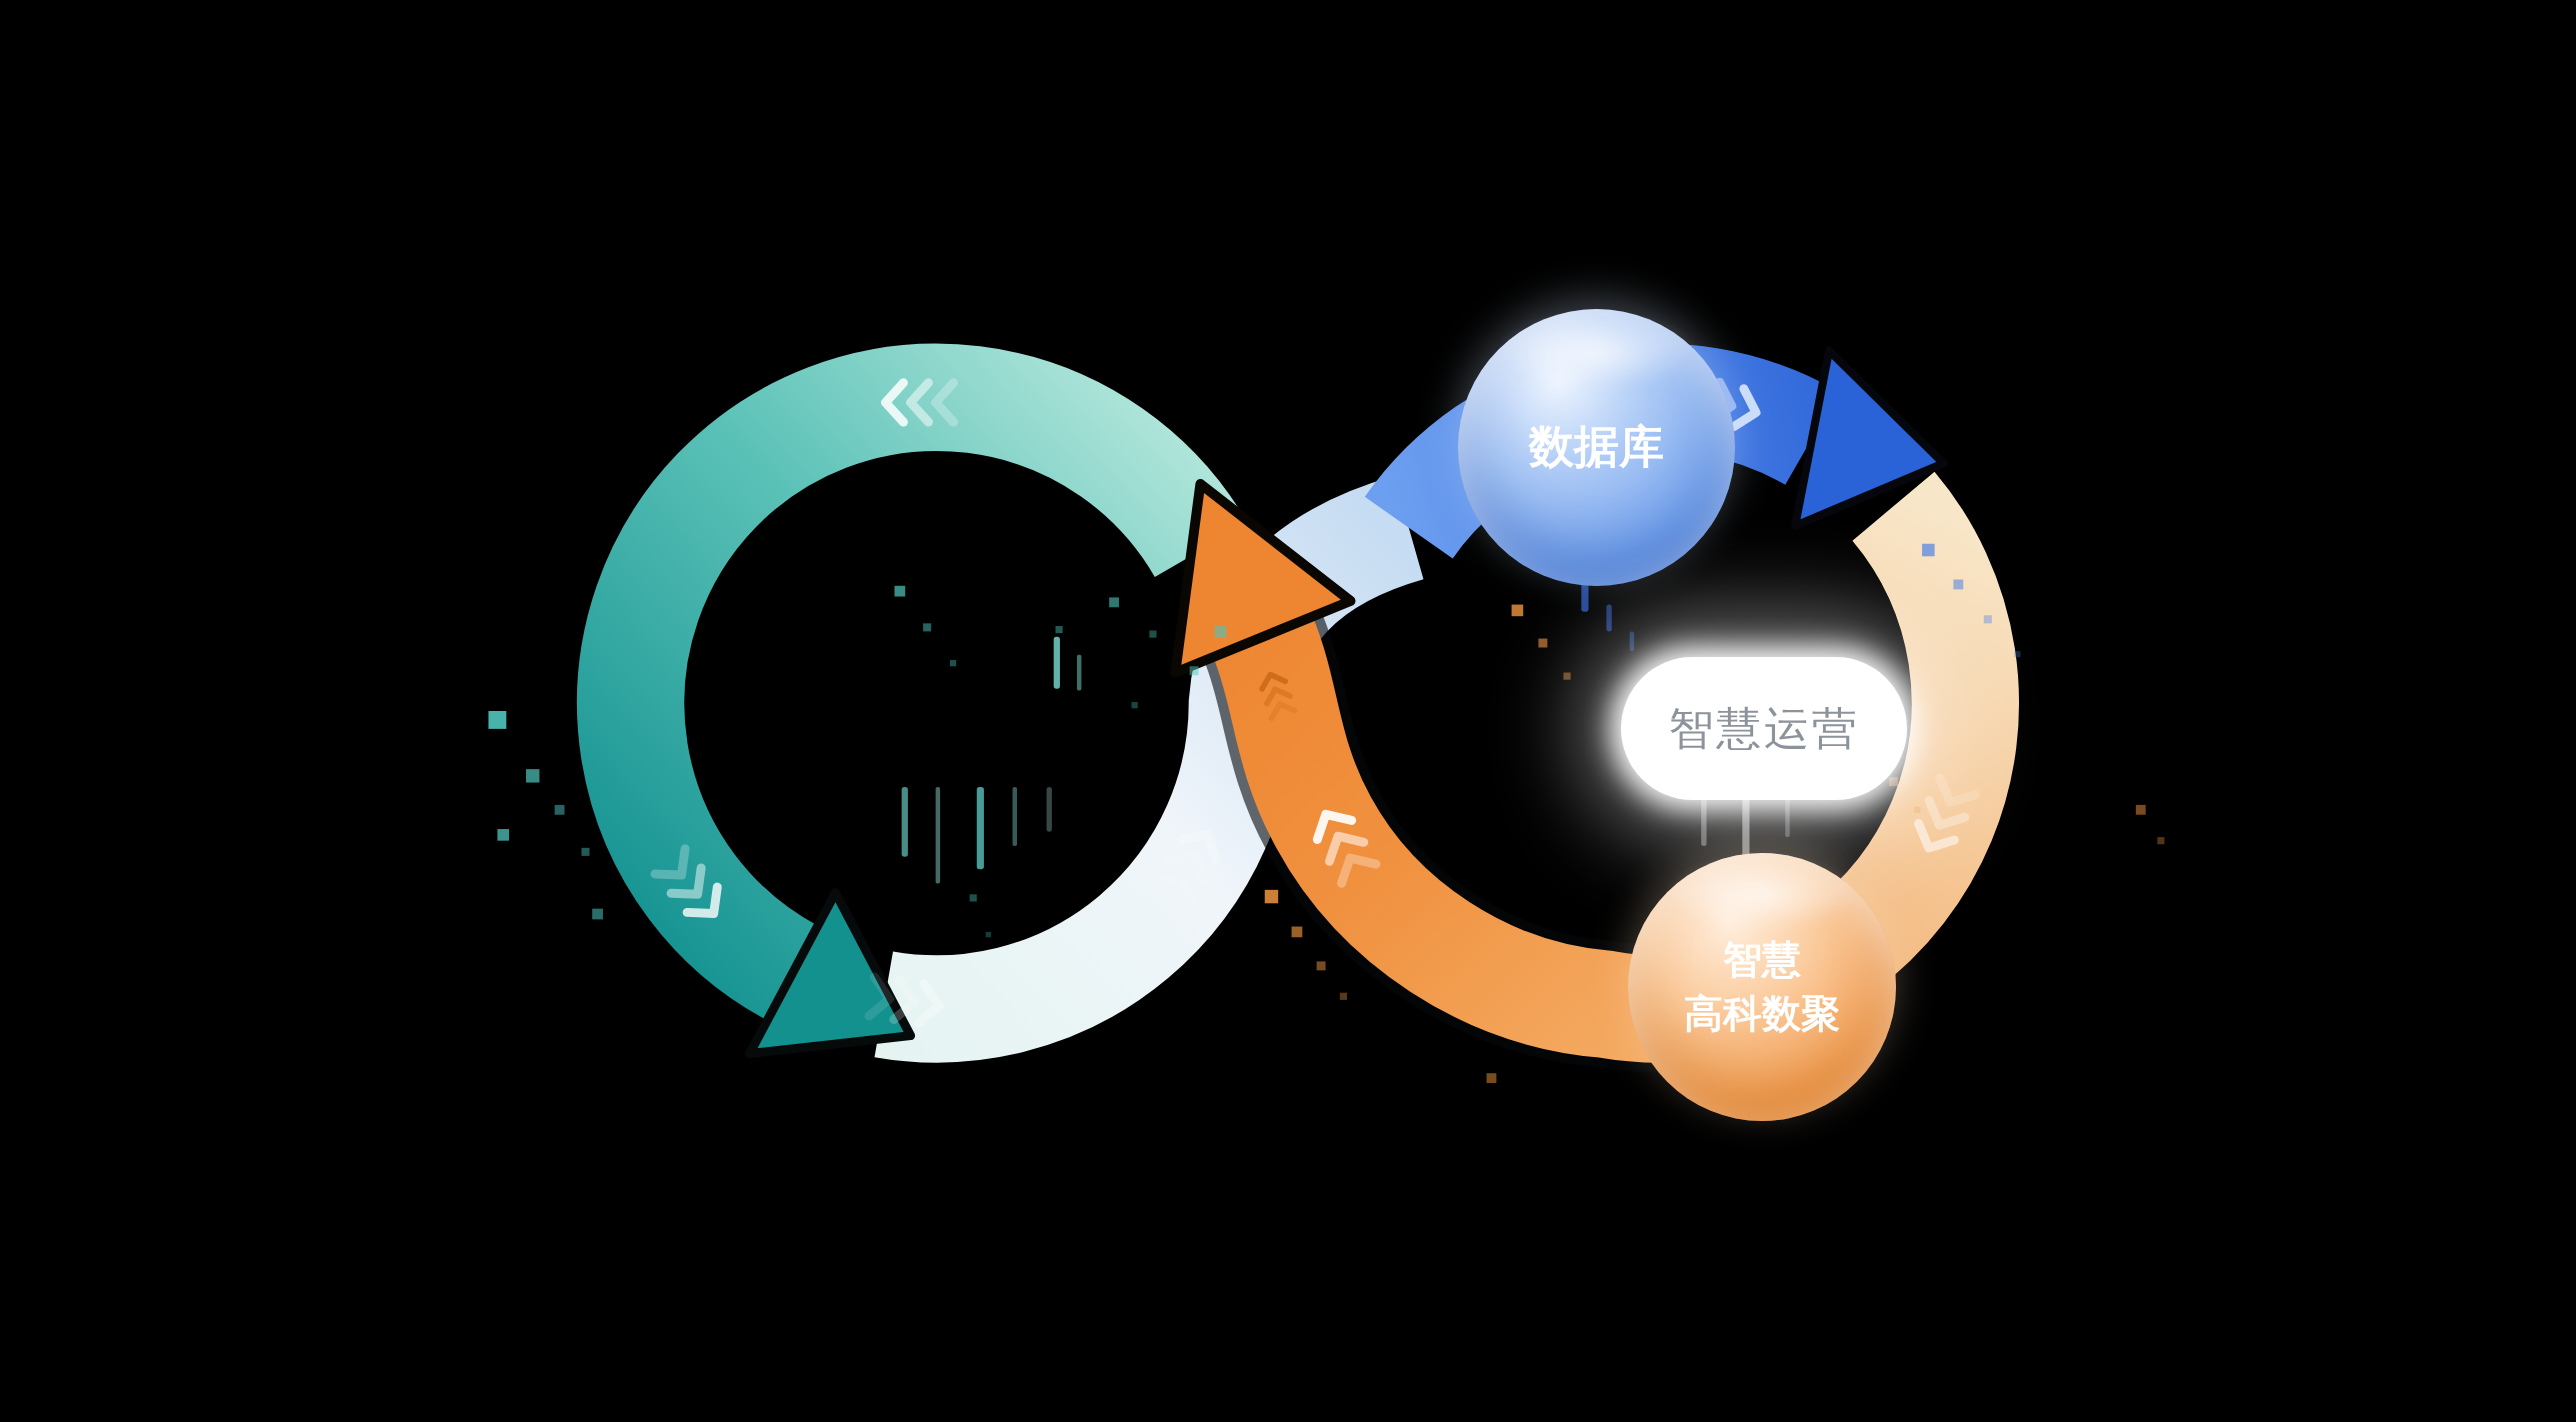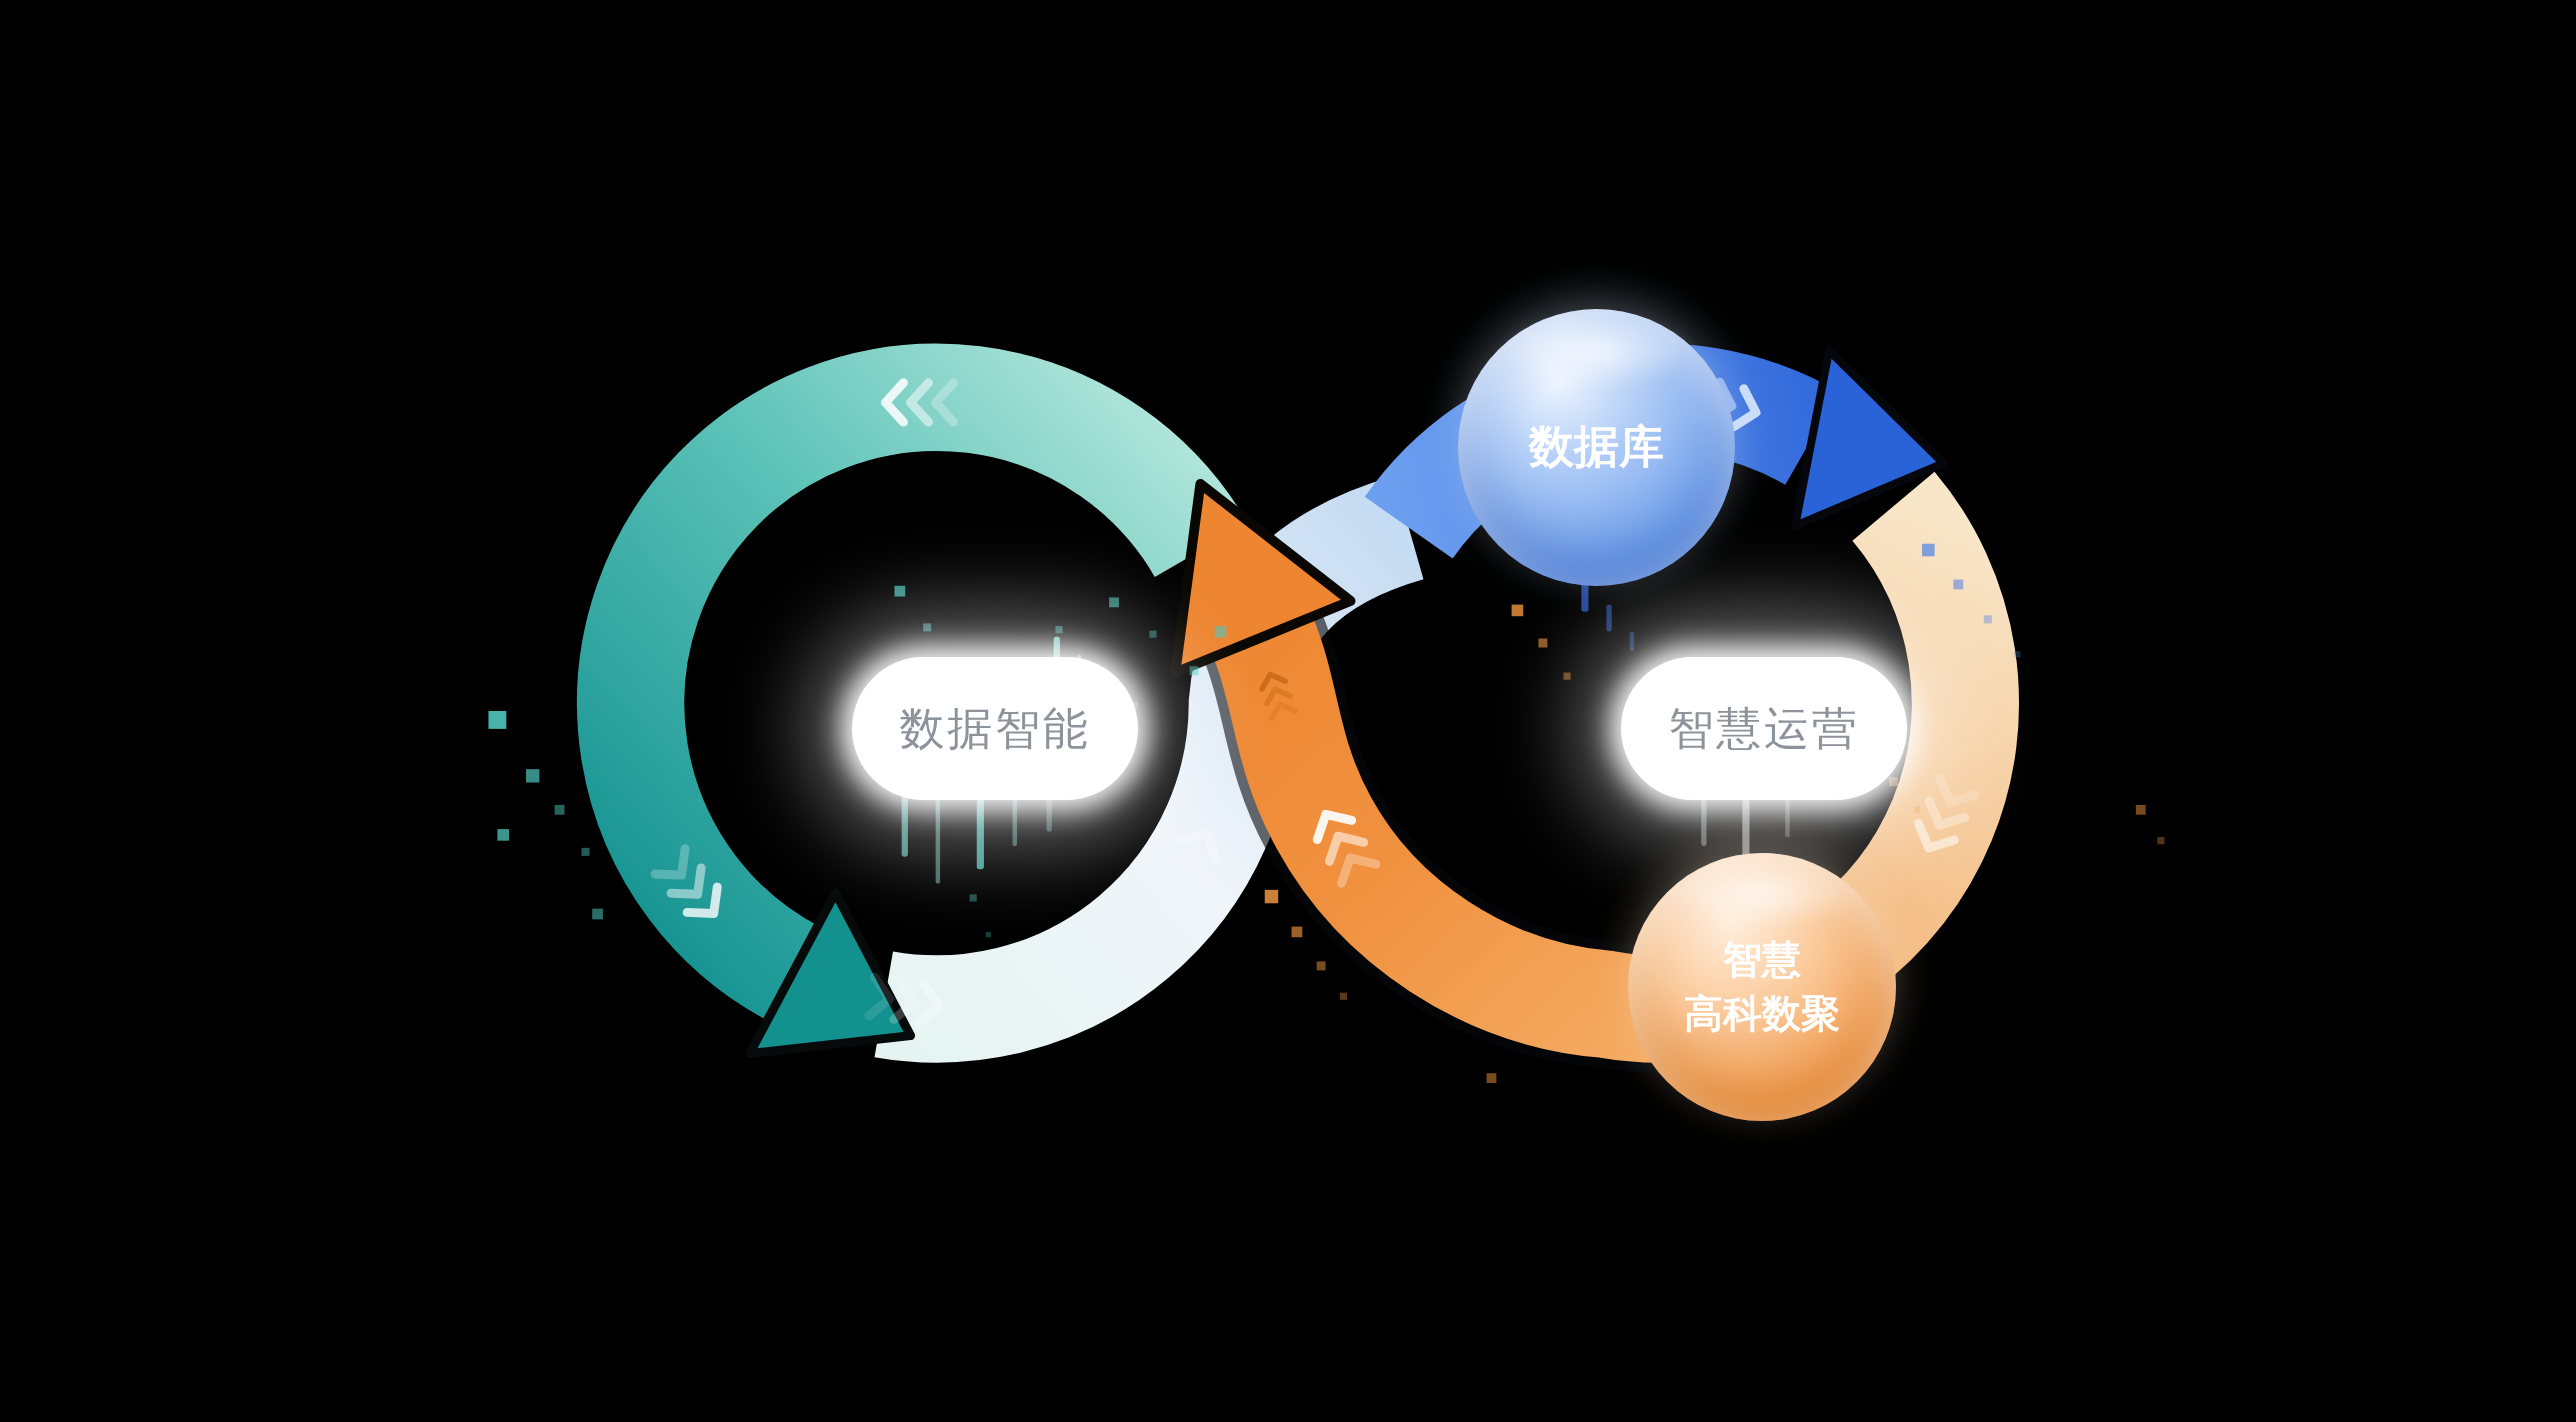--- a/index.html
+++ b/index.html
@@ -172,21 +172,18 @@
     </div>
   </div>
 
   <div class="sphere sphere-decision">
     <div class="sphere-label">
       <span class="ln">智慧</span>
       <span class="ln">高科数聚</span>
     </div>
   </div>
 
-  <div class="pill pill-left">
-    <span>数据智能</span>
-  </div>
   <div class="pill pill-right">
     <span>智慧运营</span>
   </div>
 
 </div>
 
 
 </body></html>

